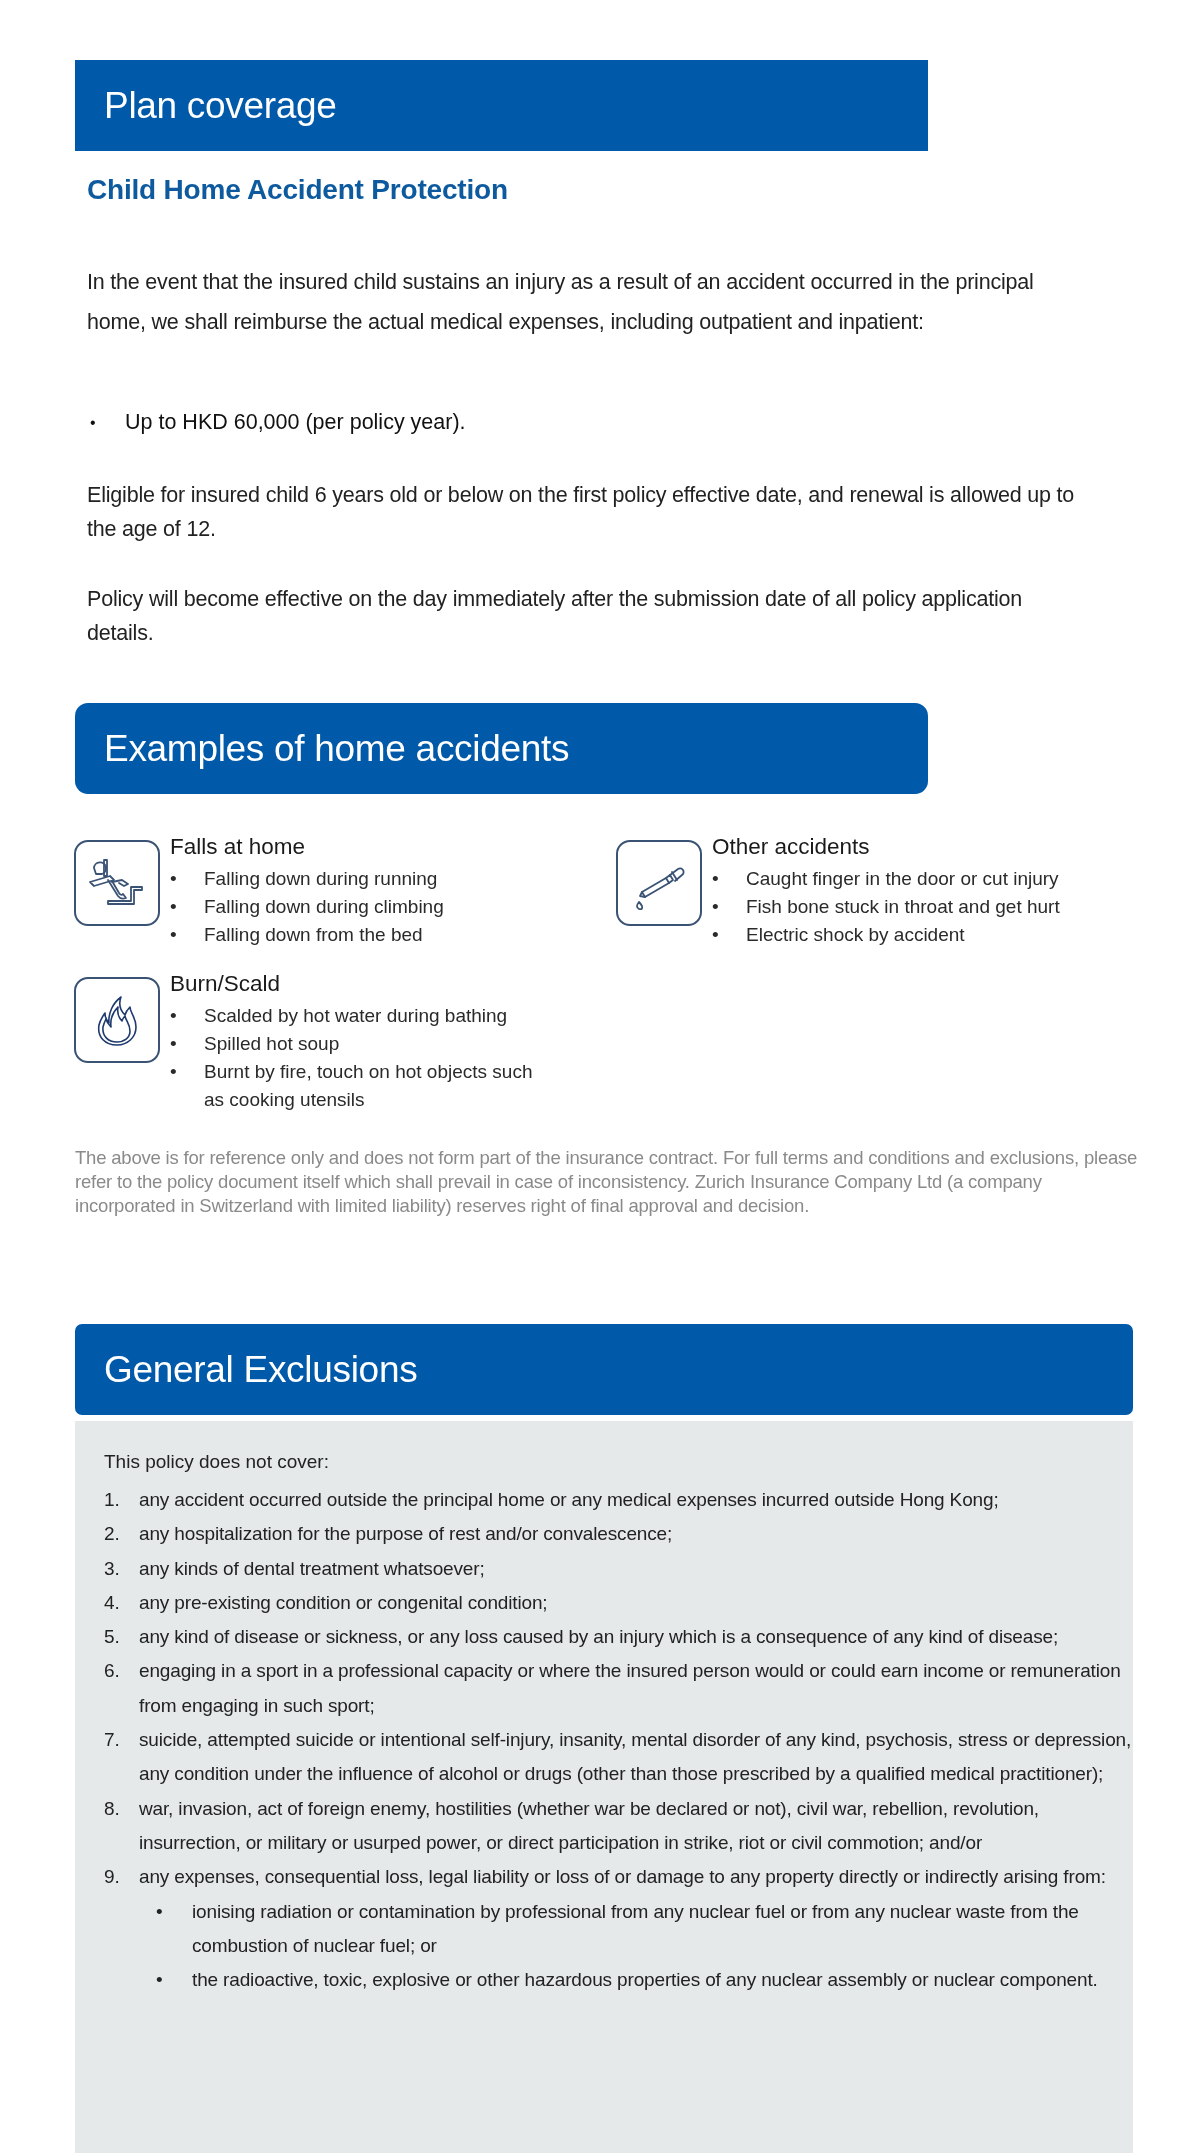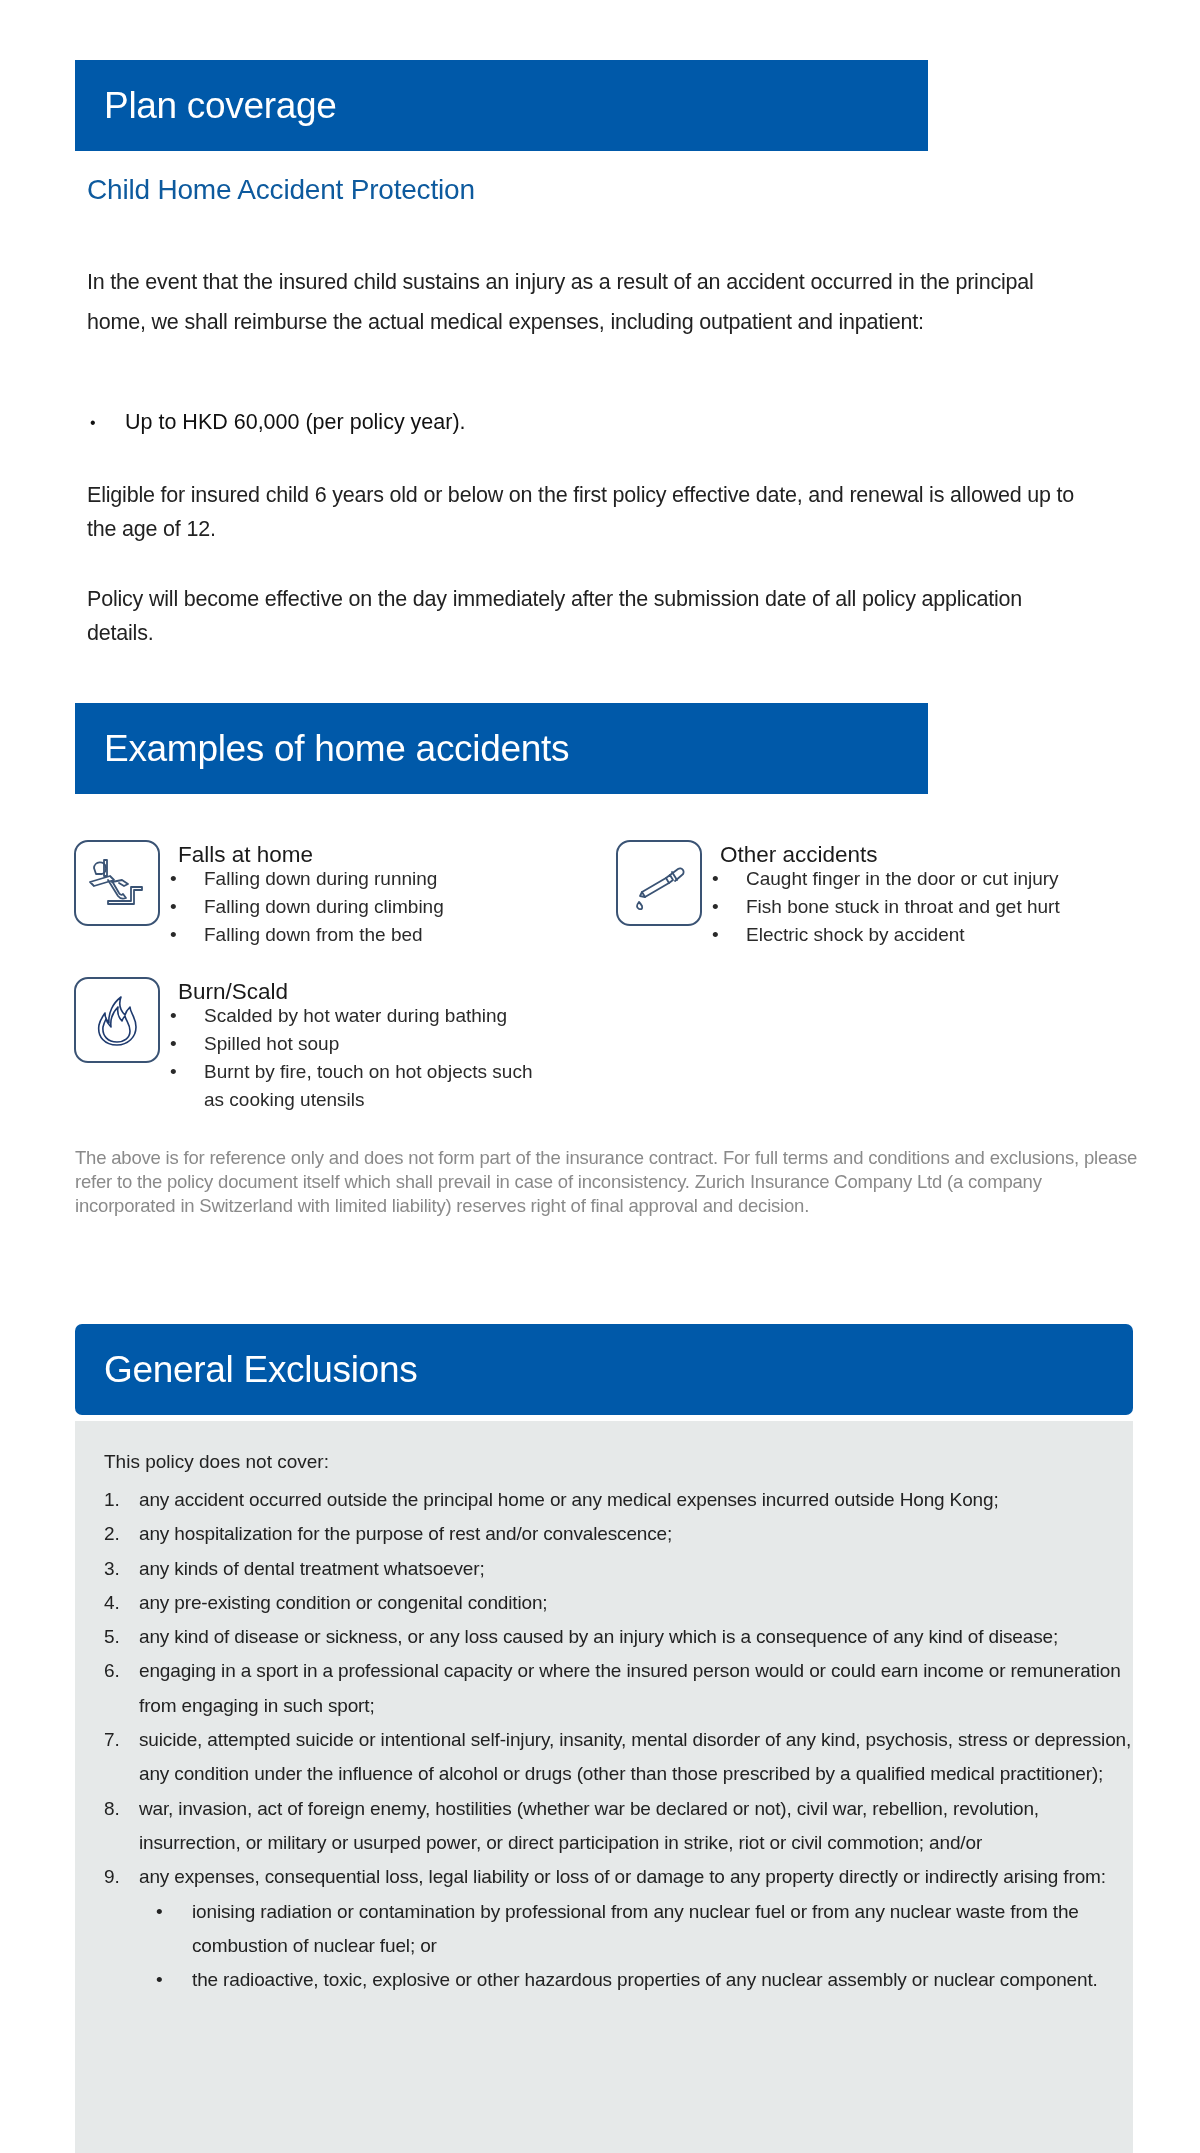--- a/index.html
+++ b/index.html
@@ -25,31 +25,31 @@
       box-sizing: border-box;
       padding-left: 29px;
       display: flex;
       align-items: center;
       font-size: 37px;
       font-weight: normal;
       letter-spacing: -0.3px;
       margin: 0;
     }
     #banner-plan { top: 60px; }
-    #banner-examples { top: 703px; }
+    #banner-examples { top: 703px; border-radius: 13px; }
     #banner-exclusions { top: 1324px; width: 1058px; border-radius: 7px; }
 
     .subtitle {
       position: absolute;
       left: 87px;
       top: 174px;
       font-size: 28px;
       color: #0d5a9e;
       margin: 0;
-      font-weight: normal;
+      font-weight: bold;
       letter-spacing: -0.2px;
     }
     .para {
       position: absolute;
       left: 87px;
       width: 1000px;
       font-size: 21.5px;
       color: #222222;
       margin: 0;
       letter-spacing: -0.2px;
@@ -90,21 +90,21 @@
       align-items: center;
       justify-content: center;
     }
     .example .icon-box svg { width: 66px; height: 66px; }
     .example .ex-title {
       position: absolute;
       left: 96px;
       top: -6px;
       font-size: 22.5px;
       color: #1a1a1a;
-      margin: 8px;
+      margin: 0;
       font-weight: normal;
     }
     .example ul {
       position: absolute;
       left: 96px;
       top: 25px;
       margin: 0;
       padding: 0;
       list-style: none;
       width: 420px;

